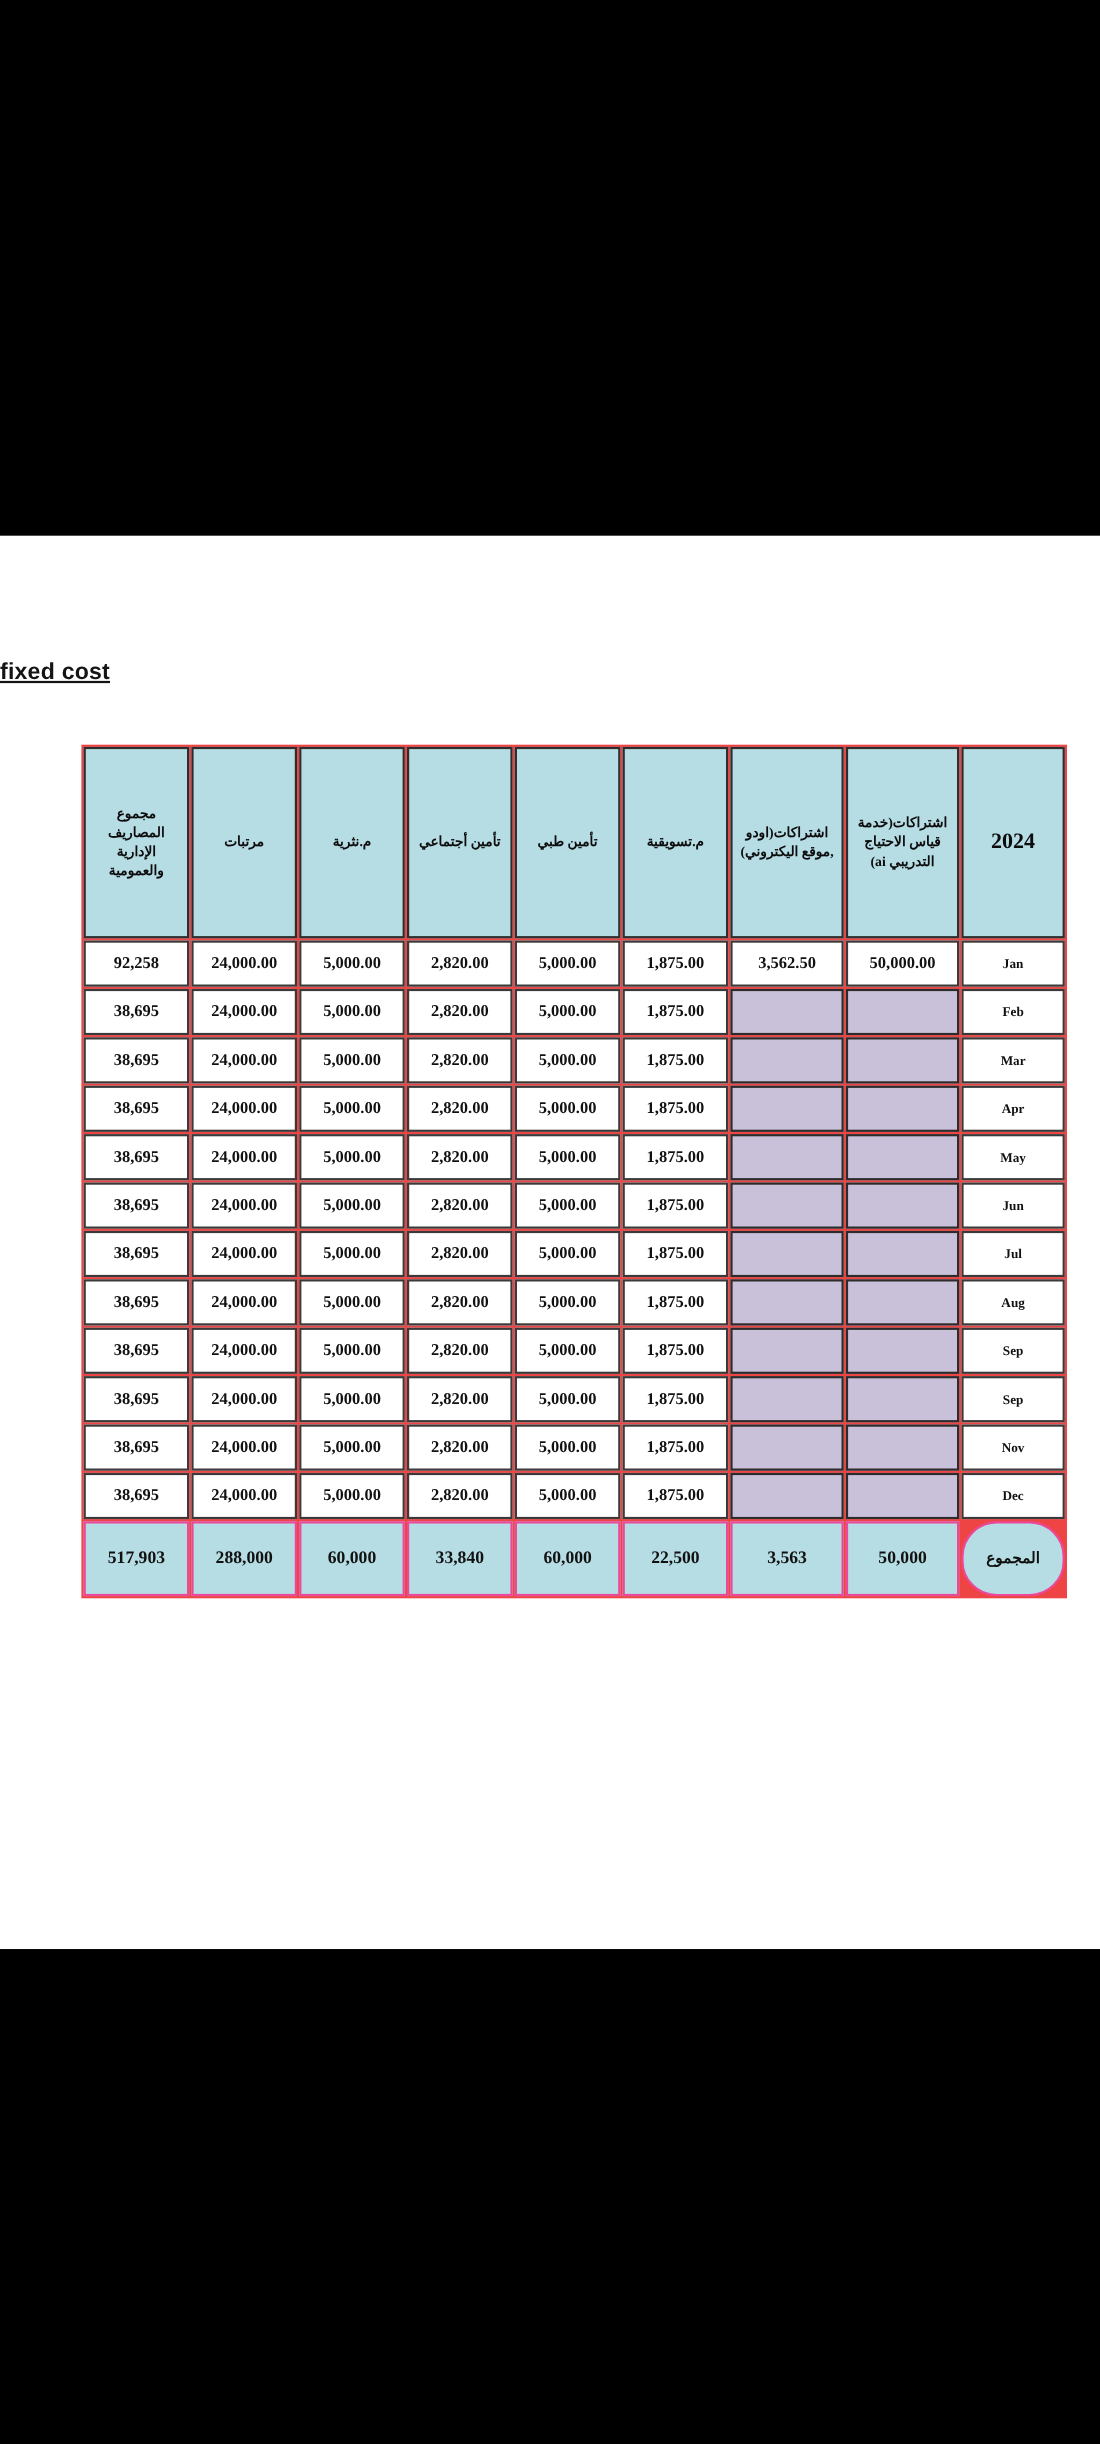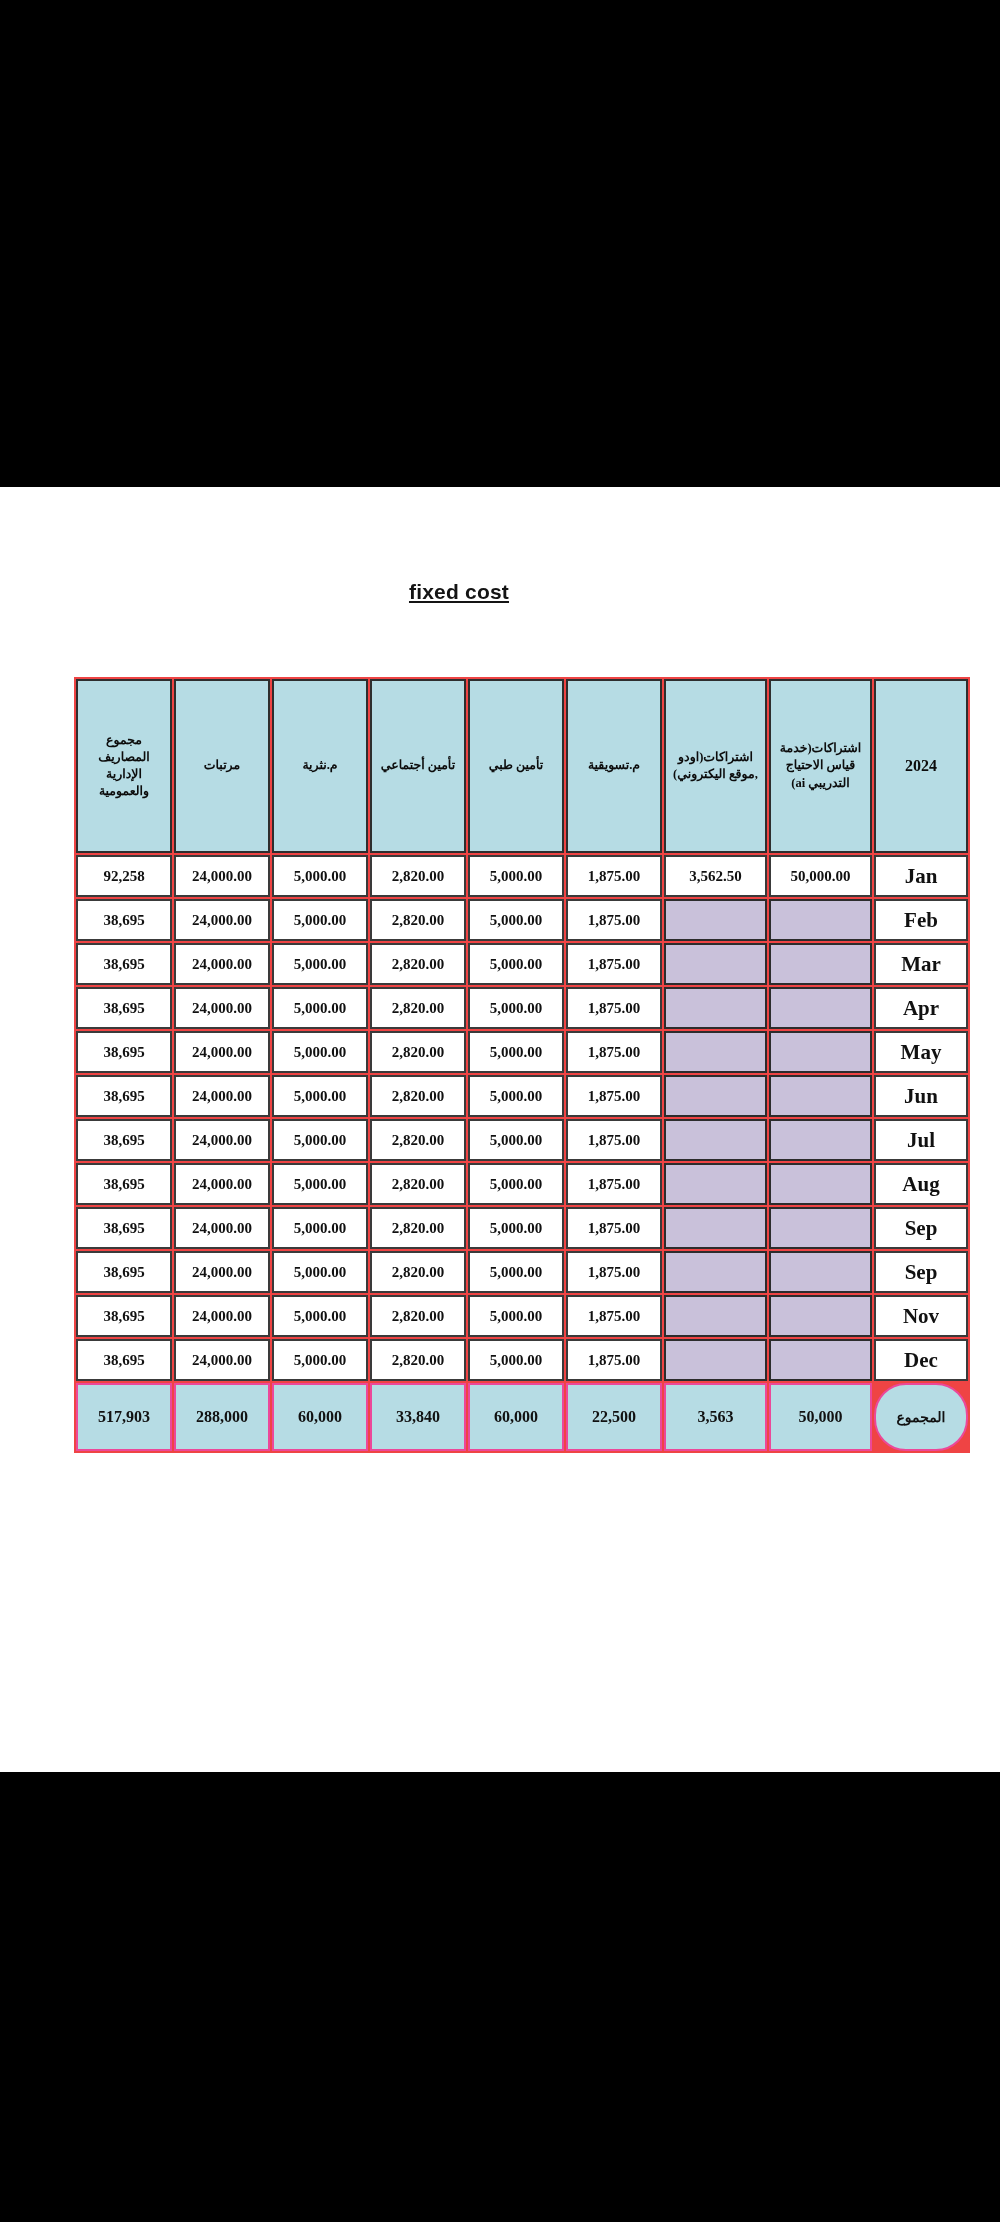--- a/index.html
+++ b/index.html
@@ -35,23 +35,23 @@
     position: absolute;
     left: 0; top: 487px;
     width: 1000px;
     height: 1285px;
     background: #ffffff;
   }
 
   
   .doc-title {
     position: absolute;
-    left: 0; top: 93px;
+    left: 0; top: 112px;
     width: 918px;
-    text-align: center;
+    text-align: left;
     font-size: 21px;
     font-weight: bold;
     color: #141414;
     text-decoration: underline;
     letter-spacing: 0.2px;
   }
 
   
   .table-wrap {
     position: absolute;
@@ -94,36 +94,36 @@
     background: #b6dce4;
     font-size: 12.5px;
     font-weight: bold;
     line-height: 1.38;
     padding: 4px 3px;
     direction: rtl;
     color: #0c0c0c;
     border: 2px solid #2e2e2e;
   }
   tr.head th.year-head {
-    font-size: 16px;
+    font-size: 20px;
     direction: ltr;
   }
 
   
   tr.data td {
     height: 42px;
     background: #ffffff;
     font-size: 15px;
   }
   tr.data td.empty-sub {
     background: #c9c1da;
     border: 2px solid #2c2c2c;
   }
   tr.data td.month-cell {
-    font-size: 21px;
+    font-size: 12px;
     background: #ffffff;
   }
 
   
   tr.totals td {
     height: 68px;
     background: #b6dce4;
     font-size: 16px;
     border: 2px solid #ec4899;
   }

